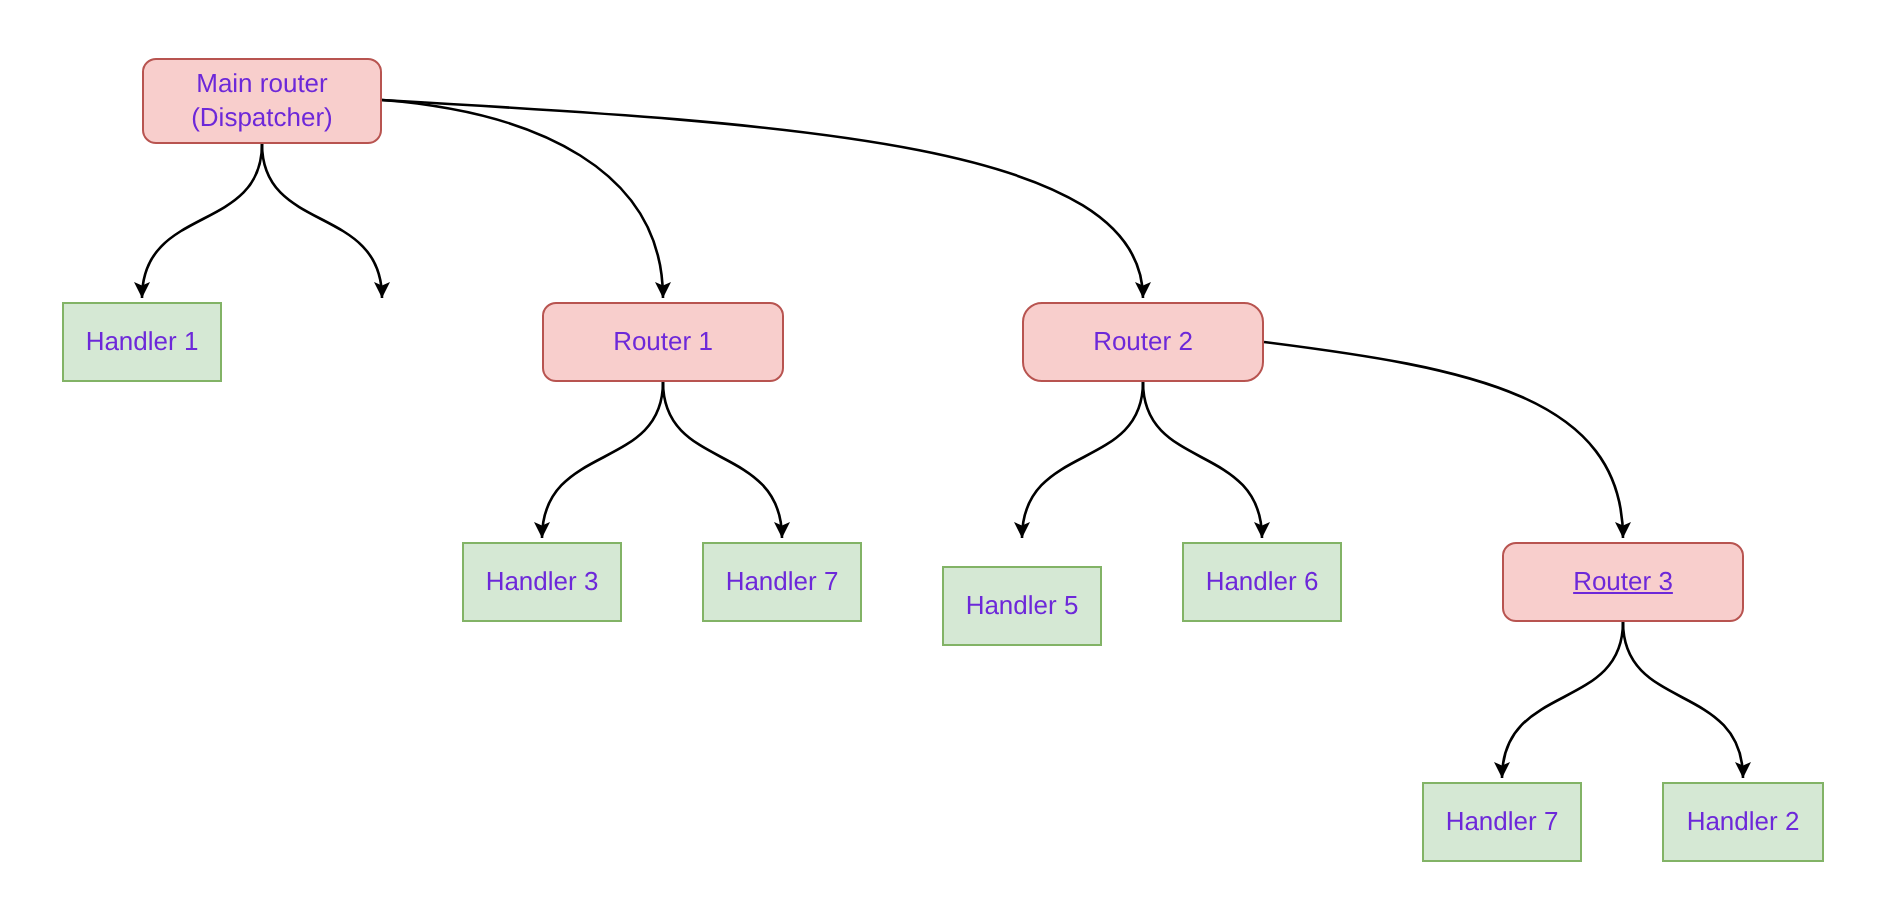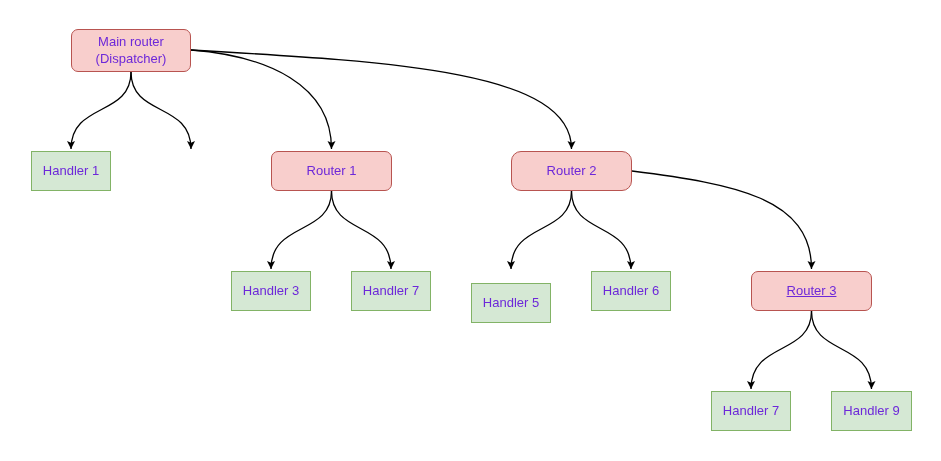--- a/index.html
+++ b/index.html
@@ -113,16 +113,16 @@
 
   <div class="node node--router" style="left:751px; top:271px; width:121px; height:40px;text-decoration:underline;">
     <span class="node-label">Router 3</span>
   </div>
 
   <div class="node node--handler" style="left:711px; top:391px; width:80px; height:40px;justify-content:center;">
     <span class="node-label">Handler 7</span>
   </div>
 
   <div class="node node--handler" style="left:831px; top:391px; width:81px; height:40px;">
-    <span class="node-label">Handler 9</span>
+    <span class="node-label">Handler 2</span>
   </div>
 
 </div>
 
 </body></html>

